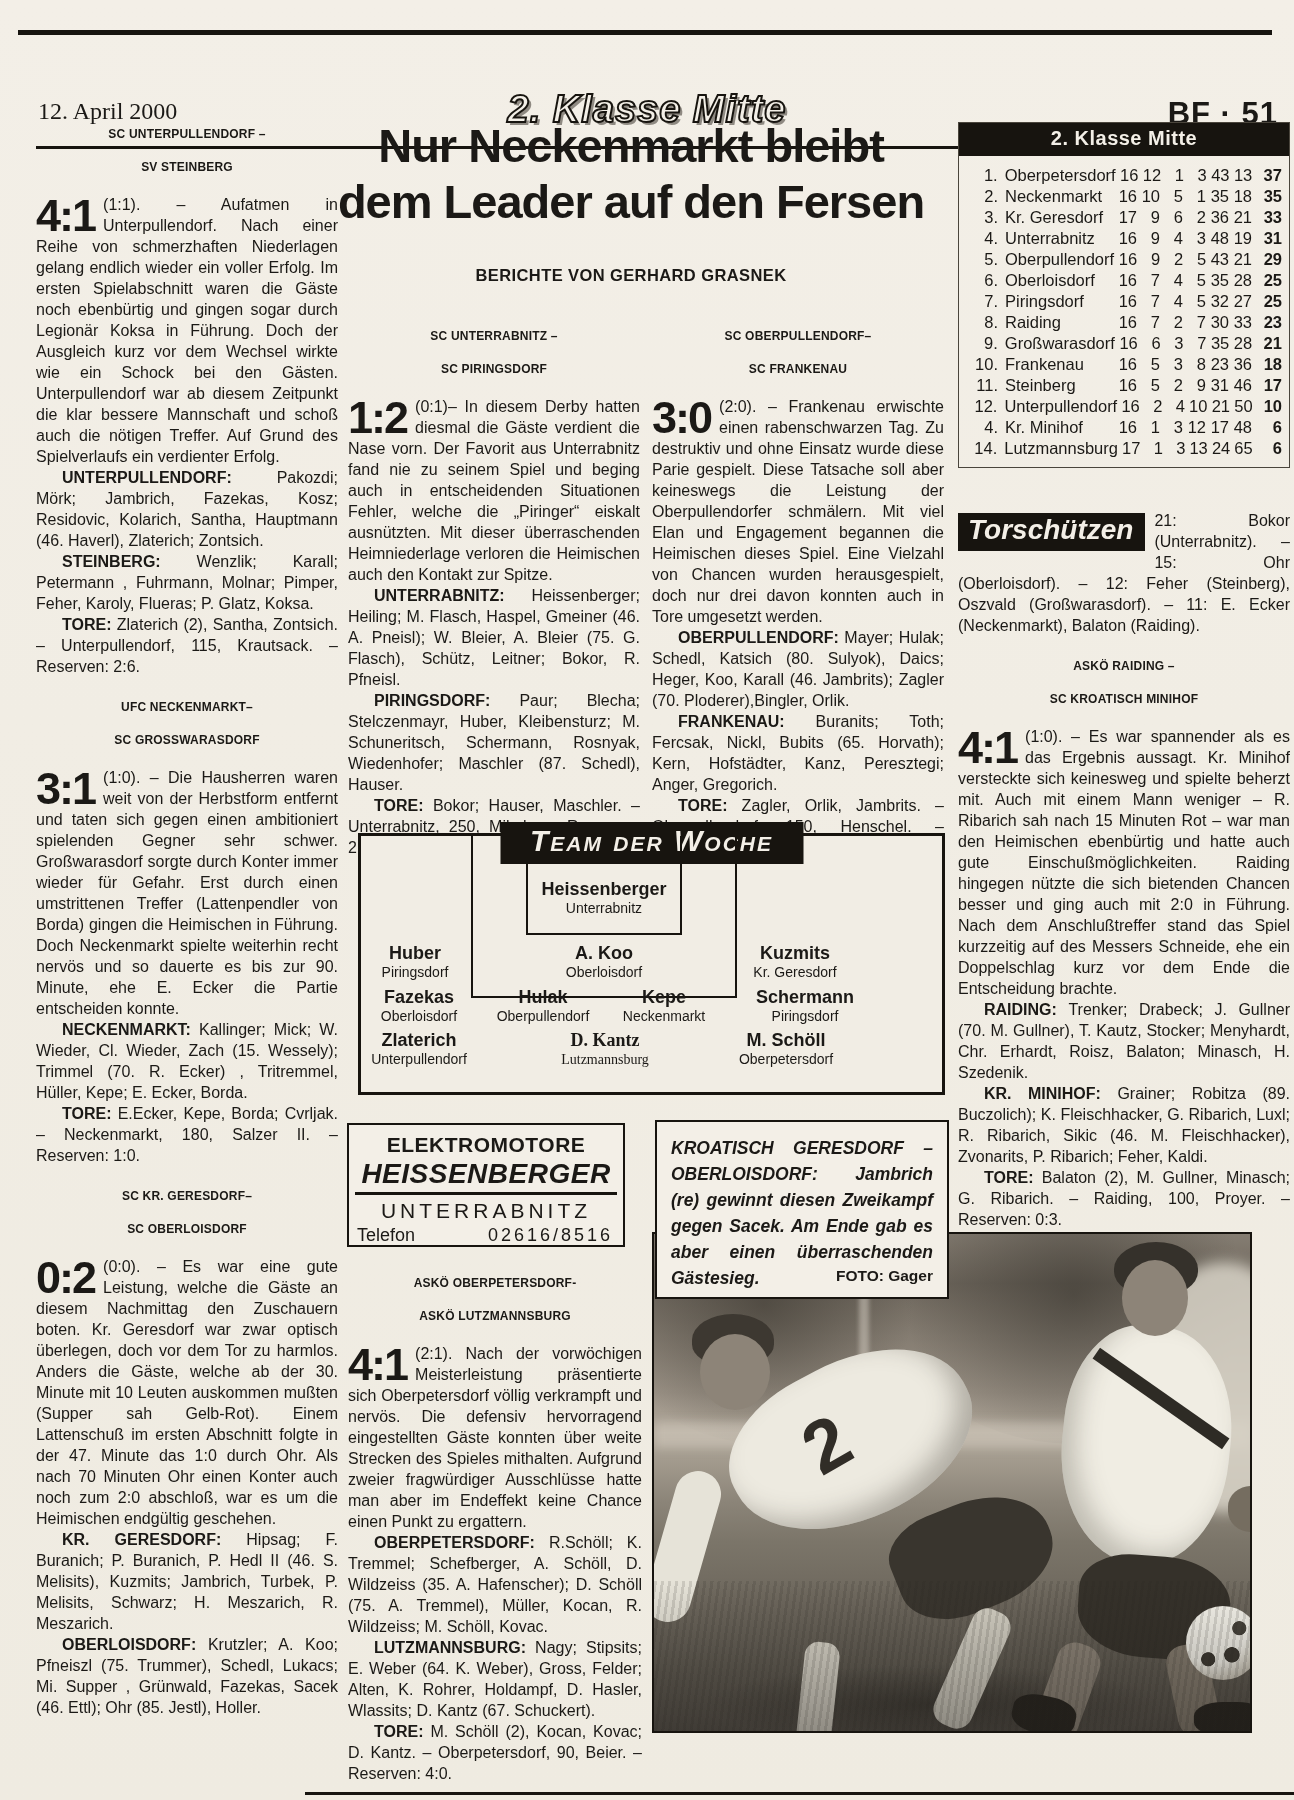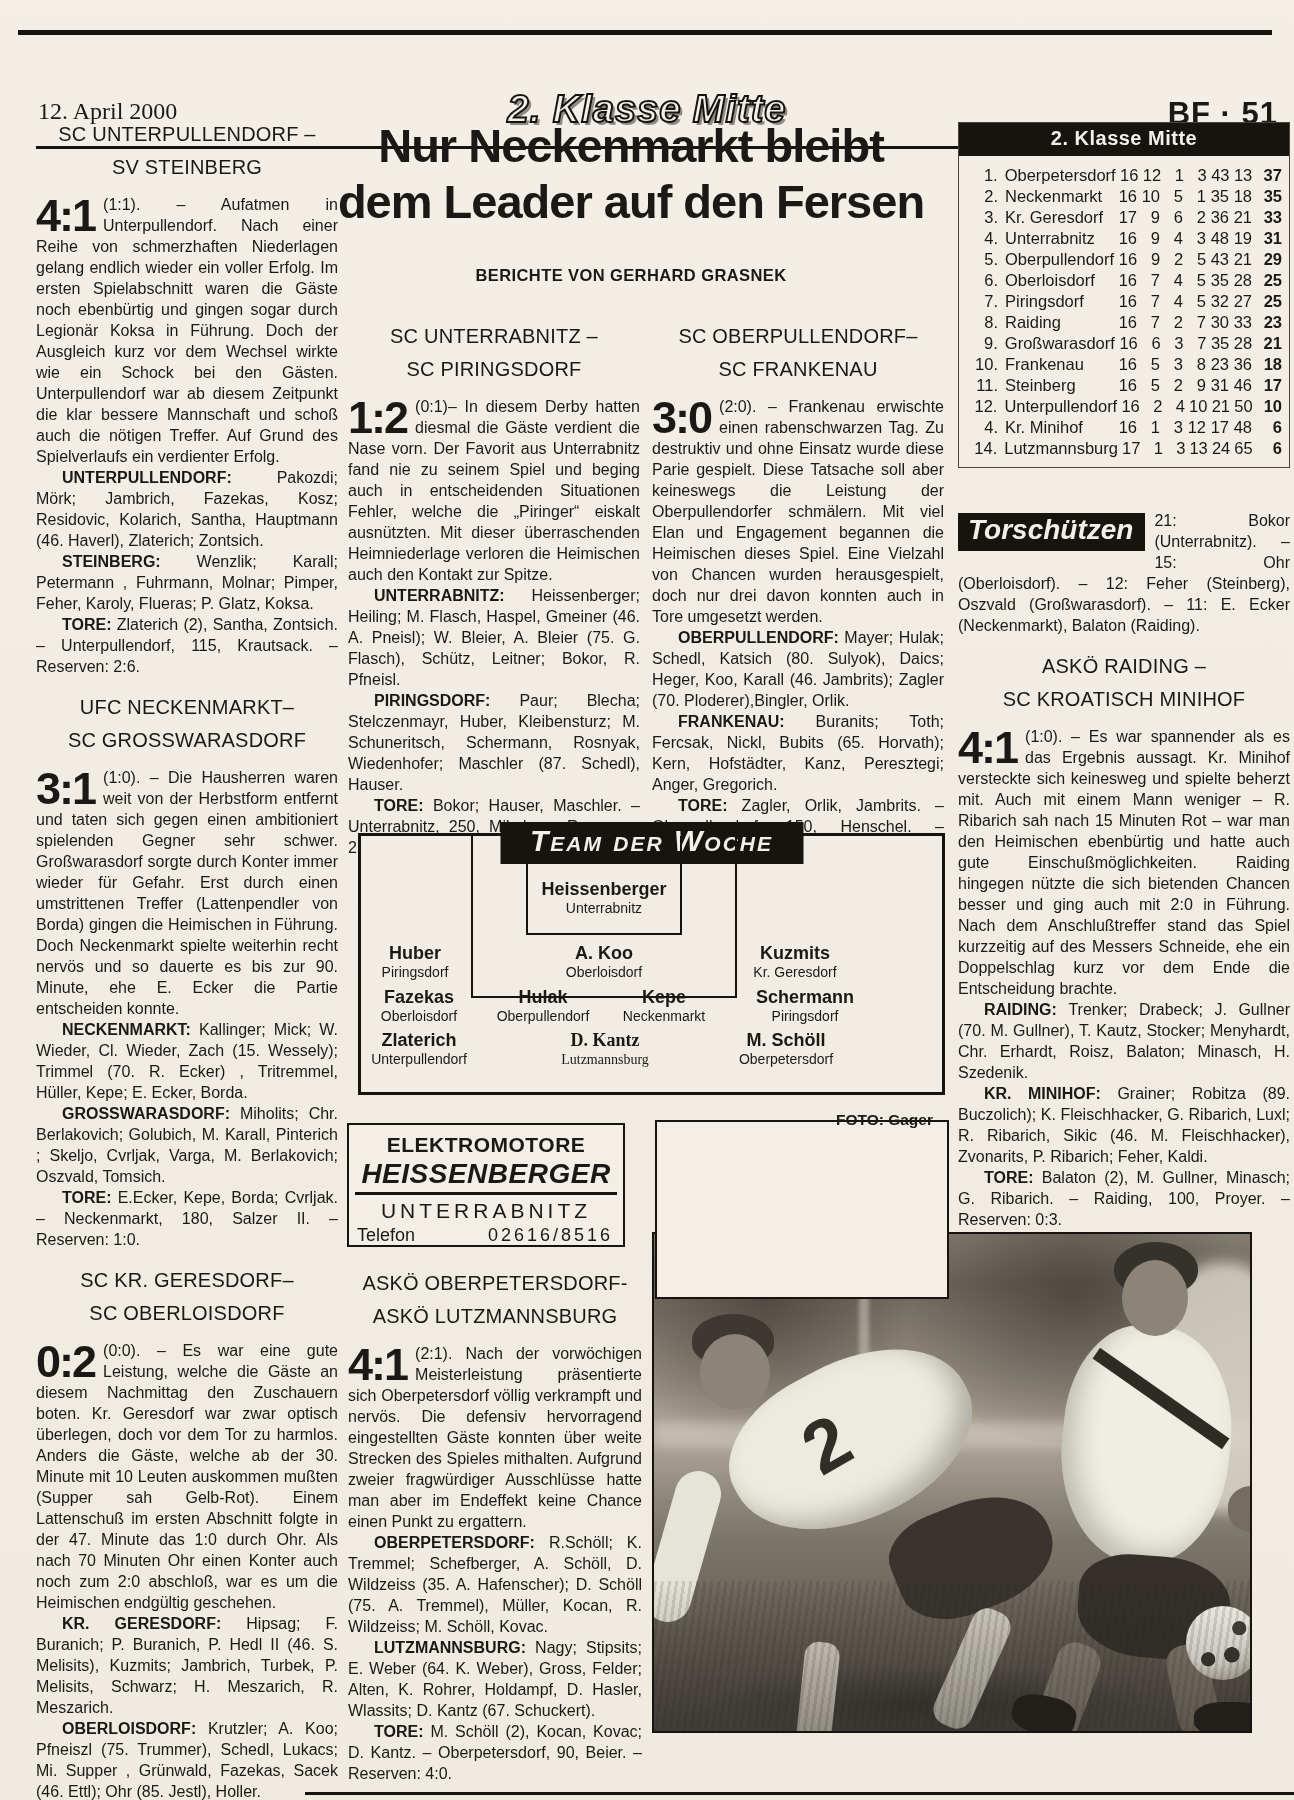--- a/index.html
+++ b/index.html
@@ -10,21 +10,21 @@
   .top-rule{position:absolute;left:18px;right:22px;top:30px;height:5px;background:#17140f;}
   .hdr-date{position:absolute;left:38px;top:98px;font-family:"Liberation Serif",serif;font-size:24px;}
   .hdr-section{position:absolute;left:0;right:0;top:88px;text-align:center;
     font-size:38px;font-weight:bold;font-style:italic;letter-spacing:1px;color:#f3efe7;
     -webkit-text-stroke:2px #17140f;text-shadow:3px 3px 0 rgba(60,55,48,.55);}
   .hdr-page{position:absolute;right:16px;top:96px;font-size:31px;font-weight:bold;letter-spacing:1px;}
   .hdr-rule{position:absolute;left:36px;right:6px;top:146px;height:3px;background:#17140f;}
   .bottom-rule{position:absolute;left:305px;right:0;top:1792px;height:3px;background:#17140f;}
   
   .article{font-size:16px;line-height:21px;}
-  .art-title{margin:14px 0 10px;text-align:center;font-size:20px;line-height:33px;font-weight:normal;letter-spacing:.2px;}
+  .art-title{margin:14px 0 10px;text-align:center;font-size:12px;line-height:33px;font-weight:bold;letter-spacing:.2px;}
   .lead{margin:0;text-align:justify;}
   .score{float:left;font-size:45px;font-weight:bold;line-height:38px;letter-spacing:-2px;margin:3px 8px 0 0;}
   .lineups{margin:0;}
   .lineup{margin:0;text-indent:26px;text-align:justify;}
   .lineup .lbl::after{content:"\00a0";}
   
   #col-left{position:absolute;left:36px;top:104px;width:302px;}
   #mid-head{position:absolute;left:332px;top:118px;width:598px;text-align:center;}
   .headline{font-size:47px;line-height:56px;font-weight:bold;letter-spacing:-1px;margin:0;}
   .byline{margin-top:36px;font-size:16.5px;font-weight:bold;letter-spacing:.4px;}
@@ -151,21 +151,20 @@
       <h3 class="art-title">
         <span>UFC NECKENMARKT–</span><br>
         <span>SC GROSSWARASDORF</span>
       </h3>
       <p class="lead">
         <span class="score">3:1</span>
         <span>(1:0). – Die Hausherren waren weit von der Herbstform entfernt und taten sich gegen einen ambitioniert spielenden Gegner sehr schwer. Großwarasdorf sorgte durch Konter immer wieder für Gefahr. Erst durch einen umstrittenen Treffer (Lattenpendler von Borda) gingen die Heimischen in Führung. Doch Neckenmarkt spielte weiterhin recht nervös und so dauerte es bis zur 90. Minute, ehe E. Ecker die Partie entscheiden konnte.</span>
       </p>
       <div class="lineups">
           <p class="lineup"><b class="lbl">NECKENMARKT:</b><span>Kallinger; Mick; W. Wieder, Cl. Wieder, Zach (15. Wessely); Trimmel (70. R. Ecker) , Tritremmel, Hüller, Kepe; E. Ecker, Borda.</span></p>
-          <p class="lineup"><b class="lbl">GROSSWARASDORF:</b><span>Miholits; Chr. Berlakovich; Golubich, M. Karall, Pinterich ; Skeljo, Cvrljak, Varga, M. Berlakovich; Oszvald, Tomsich.</span></p>
           <p class="lineup"><b class="lbl">TORE:</b><span>E.Ecker, Kepe, Borda; Cvrljak. – Neckenmarkt, 180, Salzer II. – Reserven: 1:0.</span></p>
         </div>
     </div>
 
     <div class="article">
       <h3 class="art-title">
         <span>SC KR. GERESDORF–</span><br>
         <span>SC OBERLOISDORF</span>
       </h3>
       <p class="lead">
@@ -296,20 +295,21 @@
       </p>
       <div class="lineups">
           <p class="lineup"><b class="lbl">OBERPETERSDORF:</b><span>R.Schöll; K. Tremmel; Schefberger, A. Schöll, D. Wildzeiss (35. A. Hafenscher); D. Schöll (75. A. Tremmel), Müller, Kocan, R. Wildzeiss; M. Schöll, Kovac.</span></p>
           <p class="lineup"><b class="lbl">LUTZMANNSBURG:</b><span>Nagy; Stipsits; E. Weber (64. K. Weber), Gross, Felder; Alten, K. Rohrer, Holdampf, D. Hasler, Wlassits; D. Kantz (67. Schuckert).</span></p>
           <p class="lineup"><b class="lbl">TORE:</b><span>M. Schöll (2), Kocan, Kovac; D. Kantz. – Oberpetersdorf, 90, Beier. – Reserven: 4:0.</span></p>
         </div>
     </div>
   </div>
 
   <div id="caption-box">
+    <p class="cap-text">KROATISCH GERESDORF – OBERLOISDORF: Jambrich (re) gewinnt diesen Zweikampf gegen Sacek. Am Ende gab es aber einen überraschenden Gästesieg.</p>
     <div class="cap-credit">FOTO: Gager</div>
   </div>
 
   <div id="photo">
     <div class="ph-tree1"></div>
     <div class="ph-tree2"></div>
     <div class="ph-band"></div>
     <div class="ph-post"></div>
     <div class="ph-far-player"></div>
     <div class="ph-shadow"></div>

